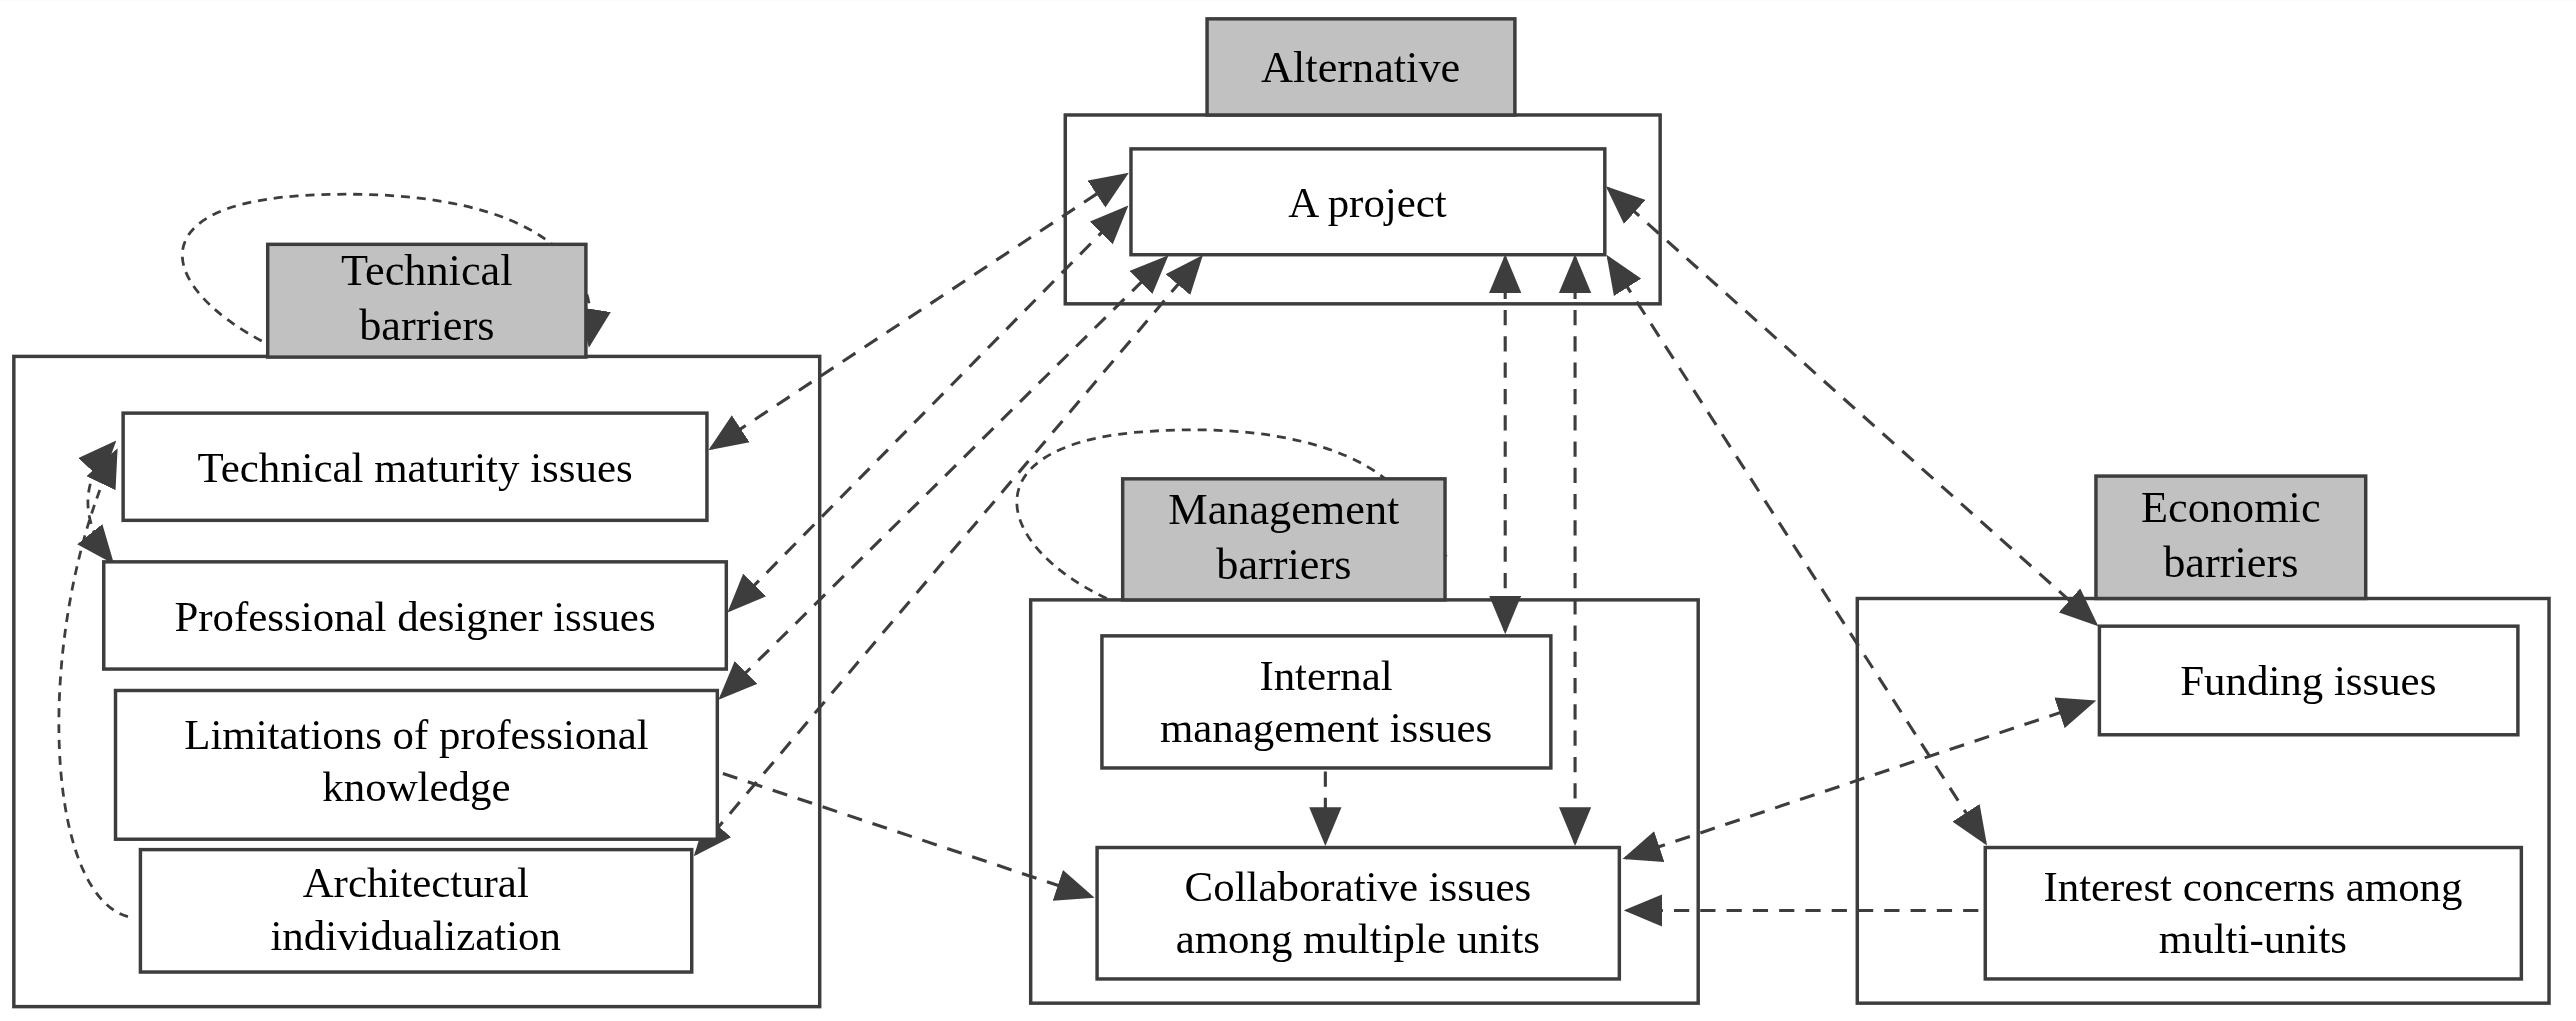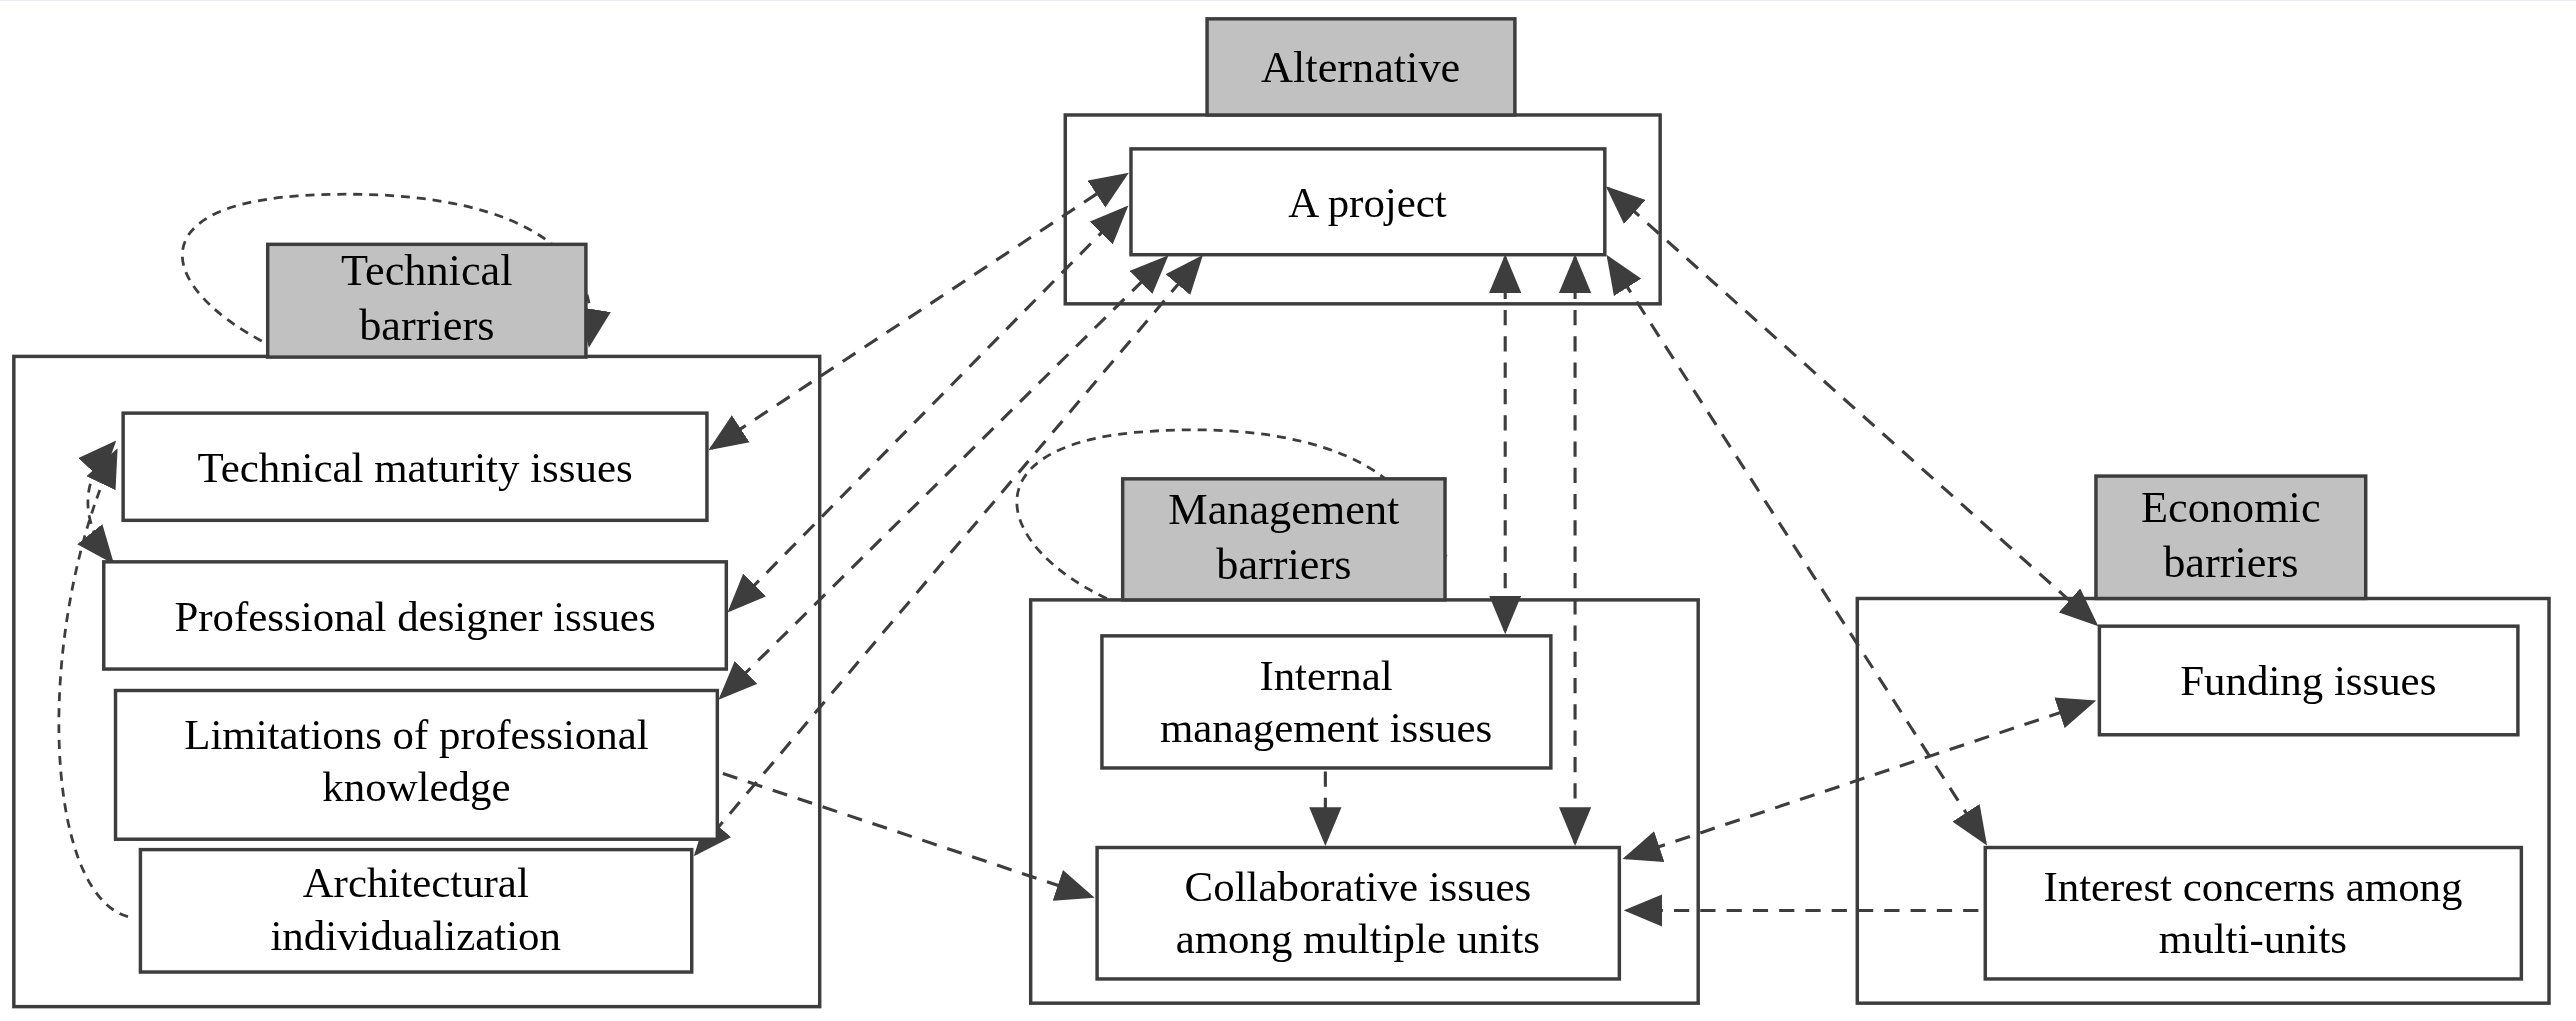--- a/index.html
+++ b/index.html
@@ -4,21 +4,21 @@
 <style>
   html, body {
     margin: 0;
     padding: 0;
     background: #ffffff;
   }
   .diagram-wrap {
     width: 2576px;
     height: 1022px;
     position: relative;
-    background: #8b5cf6;
+    background: #e5e5e5;
   }
   svg {
     display: block;
   }
   svg text {
     font-family: "Liberation Serif", "DejaVu Serif", serif;
     fill: #000000;
     text-anchor: middle;
   }
   .node-text   { font-size: 62px; }

